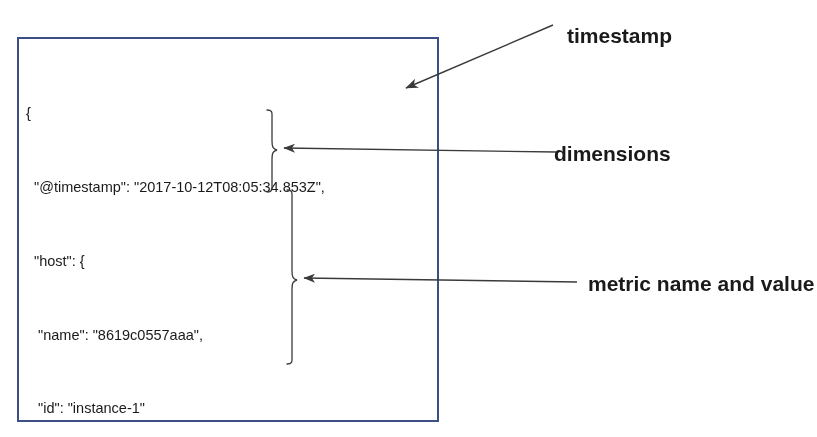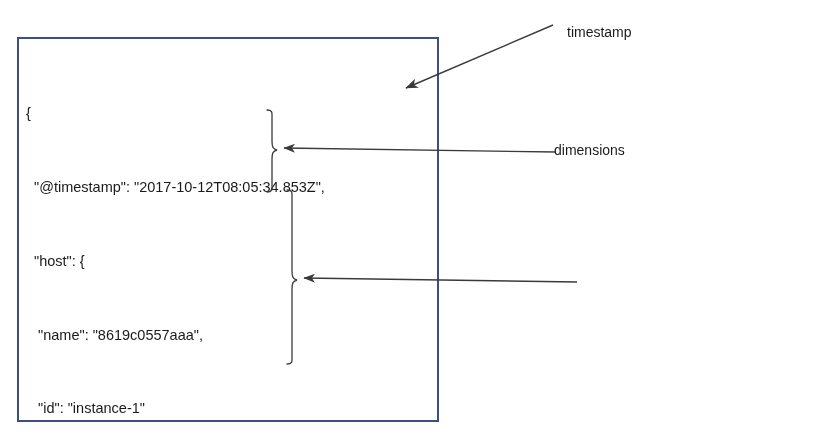--- a/index.html
+++ b/index.html
@@ -39,23 +39,24 @@
     letter-spacing: 0px;
   }
   #json-code .ln {
     display: block;
     white-space: pre;
   }
   
   .anno-label {
     position: absolute;
     font-family: "Liberation Sans", sans-serif;
-    font-size: 14px;
+    font-size: 21px;
     color: #1a1a1a;
     white-space: nowrap;
+    font-weight: bold;
   }
   #label-timestamp { left: 567px; top: 24px; }
   #label-dimensions { left: 554px; top: 142px; }
   #label-metric { left: 588px; top: 272px; }
 
   
   #overlay {
     position: absolute;
     left: 0;
     top: 0;
@@ -116,14 +117,15 @@
              L 292 356
              C 292 361, 293 364, 287 364" fill="none" stroke="#3a3a3a" stroke-width="1.3" stroke-linecap="round"></path>
 
     <line x1="577" y1="282" x2="304" y2="278" stroke="#3a3a3a" stroke-width="1.3" marker-end="url(#arrowhead)"></line>
   </svg>
 
   <div class="anno-label" id="label-timestamp">timestamp</div>
 
   <div class="anno-label" id="label-dimensions">dimensions</div>
 
+  <div class="anno-label" id="label-metric">metric name and value</div>
 
 </div>
 
 </body></html>

